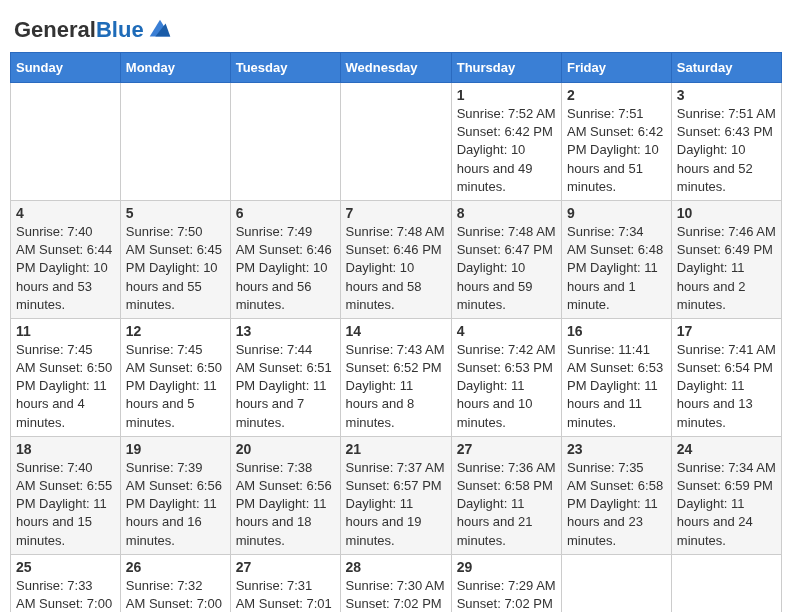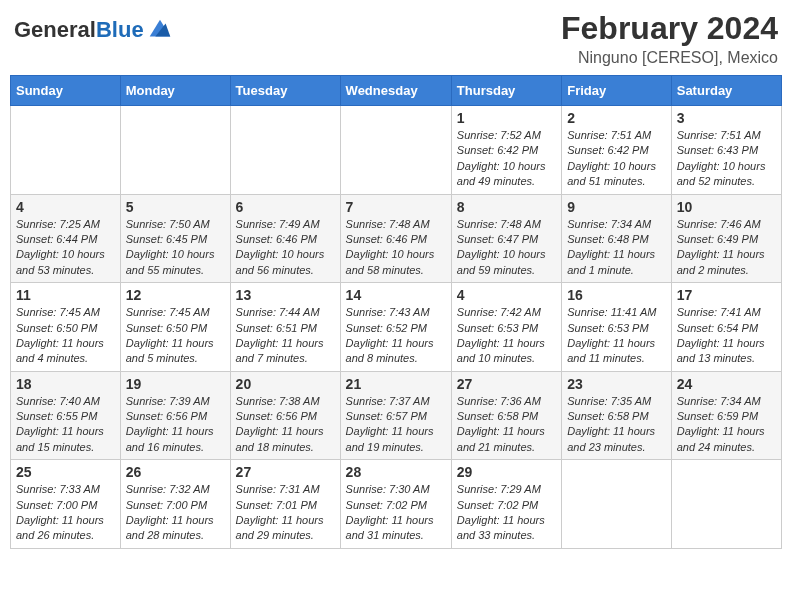--- a/index.html
+++ b/index.html
@@ -76,46 +76,41 @@
     .day-number {
       font-size: 14px;
       font-weight: bold;
       color: #333;
       display: block;
       margin-bottom: 2px;
     }
     .day-info {
       color: #333;
       line-height: 1.4;
-      font-size: 11px;
-      font-style: italic;
+      font-size: 13px;
     }
     .empty-cell {
       background: #fff !important;
     }
   </style>
 </head>
 <body>
 
 <div class="header">
   <div class="logo">
     <div>
       <div class="logo-text">
         <span class="logo-general">General</span><span class="logo-blue">Blue</span>
       </div>
     </div>
     <svg class="logo-icon" viewBox="0 0 30 30">
       <polygon points="4,22 15,4 26,22" fill="#3a7fd5"></polygon>
       <polygon points="10,22 21,8 26,22" fill="#1a5ca8"></polygon>
     </svg>
   </div>
-  <div class="title-block">
-    <div class="month-title">February 2024</div>
-    <div class="location-title">Ninguno [CERESO], Mexico</div>
-  </div>
 </div>
 
 <table class="calendar">
   <thead>
     <tr>
     <th>Sunday</th>
         <th>Monday</th>
         <th>Tuesday</th>
         <th>Wednesday</th>
         <th>Thursday</th>
@@ -144,21 +139,21 @@
         <td>
           <span class="day-number">3</span>
           <div class="day-info">Sunrise: 7:51 AM
 Sunset: 6:43 PM
 Daylight: 10 hours and 52 minutes.</div>
         </td>
       </tr>
       <tr>
         <td>
           <span class="day-number">4</span>
-          <div class="day-info">Sunrise: 7:25 AM
+          <div class="day-info">Sunrise: 7:40 AM
 Sunset: 6:44 PM
 Daylight: 10 hours and 53 minutes.</div>
         </td>
         <td>
           <span class="day-number">5</span>
           <div class="day-info">Sunrise: 7:50 AM
 Sunset: 6:45 PM
 Daylight: 10 hours and 55 minutes.</div>
         </td>
         <td>

